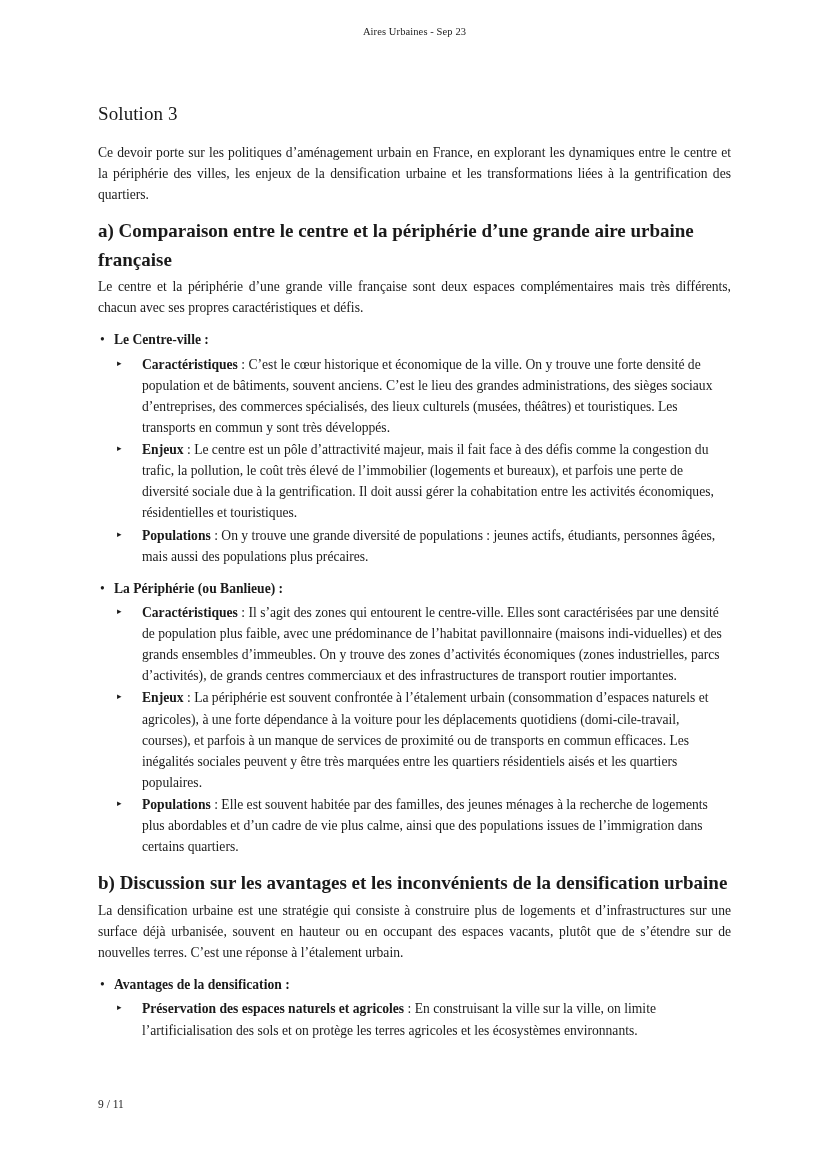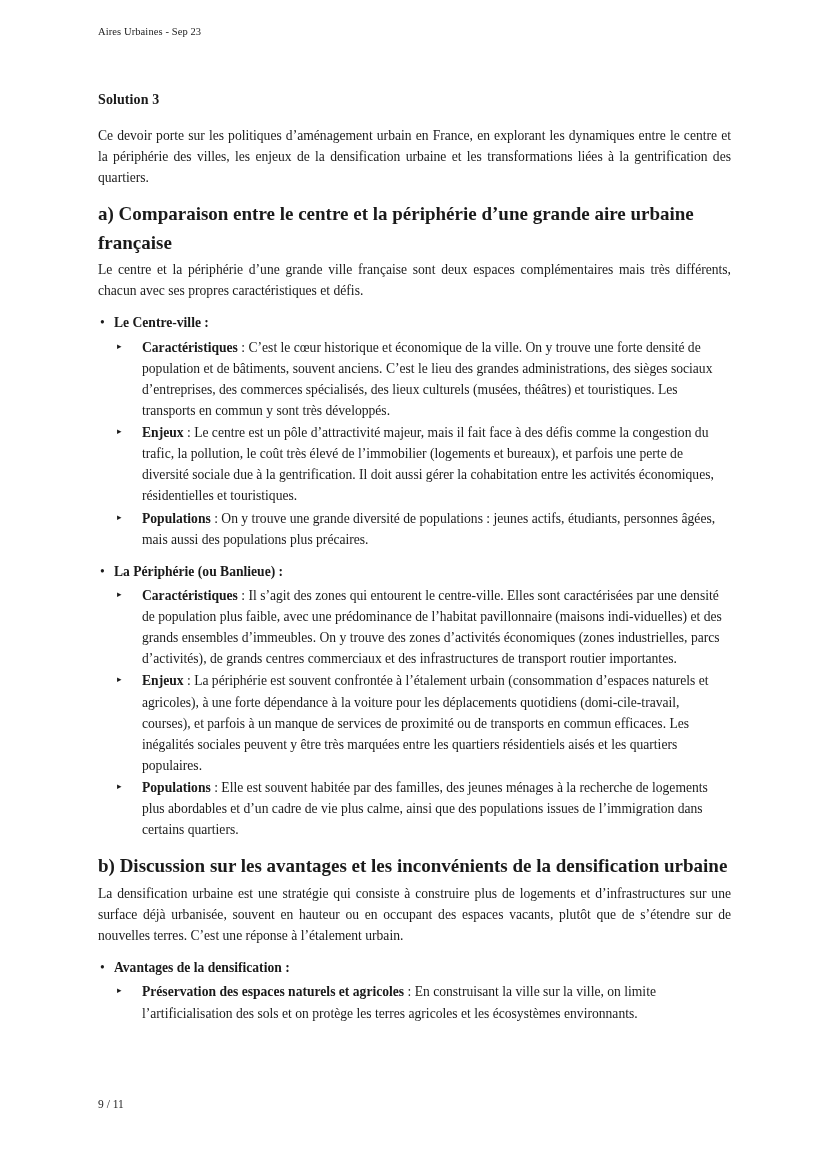--- a/index.html
+++ b/index.html
@@ -23,21 +23,21 @@
     height: 1171px;
     box-sizing: border-box;
   }
 
   
   .runhead {
     position: absolute;
     top: 26px;
     left: 98px;
     width: 633px;
-    text-align: left;
+    text-align: center;
     font-size: 10.5px;
     letter-spacing: 0.1px;
     color: #232323;
   }
 
   
   .footer {
     position: absolute;
     top: 1098px;
     left: 98px;
@@ -48,23 +48,23 @@
 
   
   .content {
     position: absolute;
     top: 88px;
     left: 98px;
     width: 633px;
   }
 
   h1.doc-title {
-    font-size: 14px;
-    font-weight: bold;
-    margin: 4px 0 16px 0;
+    font-size: 19px;
+    font-weight: normal;
+    margin: 15px 0 16px 0;
     letter-spacing: 0.1px;
     line-height: 1.2;
   }
 
   p.para {
     font-size: 13.6px;
     line-height: 1.555;
     margin: 0 0 12px 0;
     text-align: justify;
     text-justify: inter-word;

